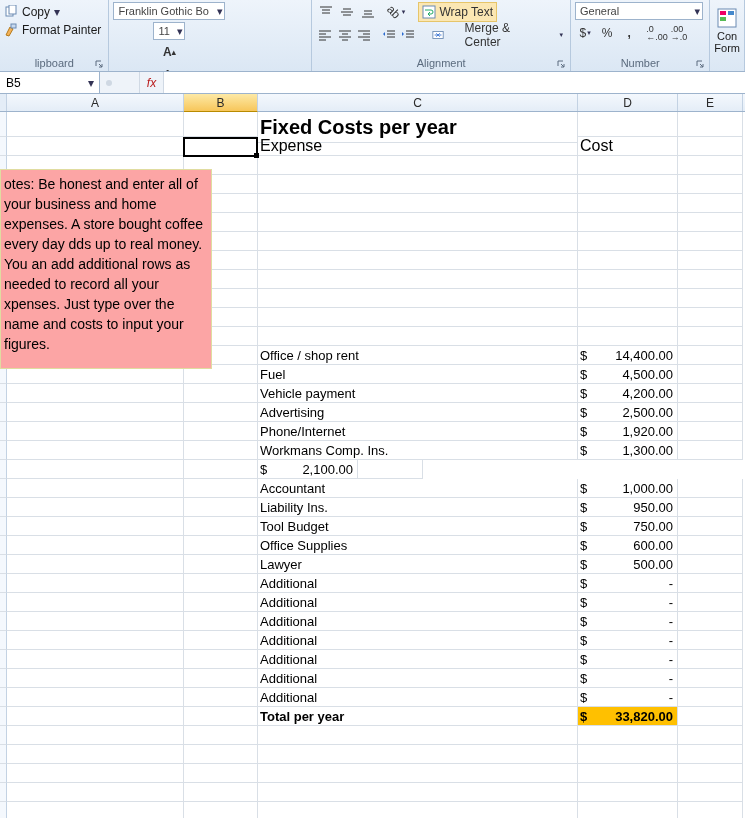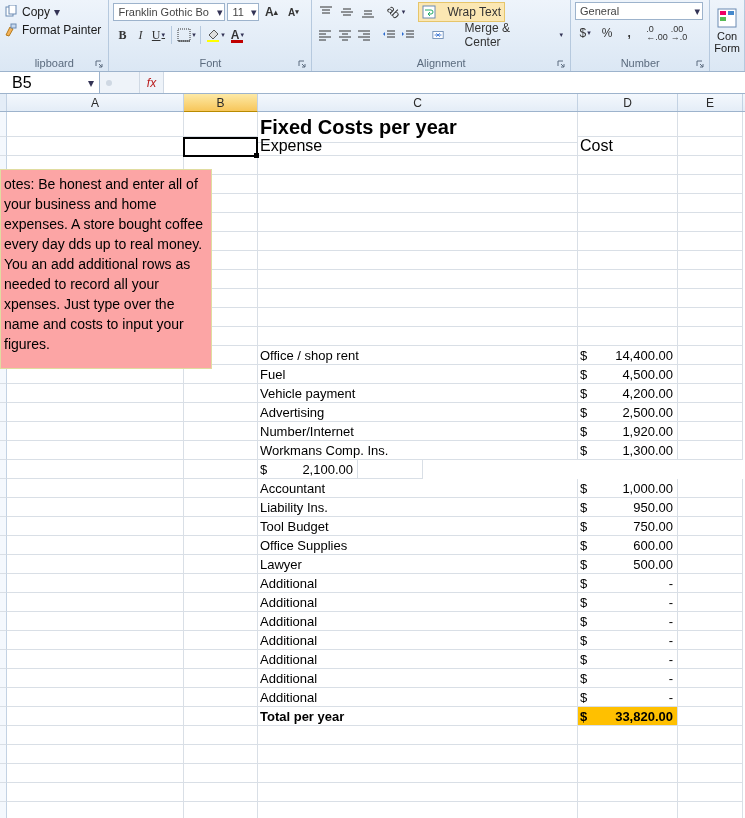--- a/index.html
+++ b/index.html
@@ -15,21 +15,21 @@
 
   
   .clip-group { width: 110px; }
   .clip-body { flex-direction: column; gap: 2px; padding-left: 4px; padding-top: 4px; }
   .clip-item { display: flex; align-items: center; gap: 4px; color: #1a1a1a; font-size: 12px; padding: 1px 0; }
   .clip-item .dd { color: #335; }
   .tiny-icon { width: 14px; height: 14px; display: inline-flex; align-items: center; justify-content: center; }
 
   
   .font-group { width: 204px; }
-  .font-row { display: flex; align-items: center; gap: 2px; }
+  .font-row { display: flex; align-items: center; gap: 2px; flex-direction: column; }
   .combo { height: 18px; background: #fff; border: 1px solid #9db3cc; display: flex; align-items: center; justify-content: space-between; padding: 0 2px 0 4px; color: #444; font-size: 11px; overflow: hidden; }
   .combo .dd { color: #335; }
   .font-name { width: 112px; }
   .font-size { width: 32px; }
   .btn { width: 20px; height: 20px; display: inline-flex; align-items: center; justify-content: center; color: #333; }
   .biu { display: flex; gap: 0; }
   .biu .btn { width: 18px; }
   .sep { width: 1px; height: 18px; background: #b6c9de; margin: 0 2px; }
   .dd-sm { font-size: 7px; color: #335; margin-left: 1px; }
 
@@ -42,21 +42,21 @@
   .num-row { display: flex; align-items: center; gap: 2px; }
 
   .big-btn { text-align: center; font-size: 11px; color: #1a1a1a; padding-top: 2px; }
 
   
   .tail-group { flex: 1; }
 
   
   .fbar { height: 22px; border-bottom: 1px solid #9db3cc; display: flex; align-items: stretch; background: #eef3f9; }
   .namebox { width: 100px; display: flex; align-items: center; border-right: 1px solid #9db3cc; background: #fff; }
-  .namebox-label { flex: 1; padding-left: 12px; font-size: 16px; }
+  .namebox-label { flex: 1; padding-left: 6px; font-size: 12px; }
   .namebox-dd { width: 16px; text-align: center; color: #335; }
   .fx-gap { width: 40px; border-right: 1px solid #d0d9e4; background: #eef3f9; position: relative; }
   .fx-gap::after { content: ""; position: absolute; left: 6px; top: 8px; width: 6px; height: 6px; background: #cfd8e3; border-radius: 50%; }
   .fx-label { width: 24px; display: flex; align-items: center; justify-content: center; font-style: italic; color: #b91c1c; font-size: 12px; border-right: 1px solid #d0d9e4; }
   .formula-in { flex: 1; background: #fff; border: none; padding-left: 4px; }
 
   
   .colhdr { display: flex; height: 18px; background: linear-gradient(#f4f8fd, #e4edf7); border-bottom: 1px solid #9db3cc; font-size: 12px; color: #2a2a2a; }
   .ch { border-right: 1px solid #c3d2e3; display: flex; align-items: center; justify-content: center; }
   .ch-corner { width: 7px; background: #e4edf7; }
@@ -211,21 +211,21 @@
               <line x1="3" y1="9" x2="11" y2="9"></line>
               <line x1="1" y1="12" x2="13" y2="12"></line>
             </svg>
           </div>
         <div style="width:6px"></div>
         <div class="btn">
             <span style="transform:rotate(45deg);display:inline-block;">ab</span>
             <span class="dd-sm">▾</span>
           </div>
         <div style="width:10px"></div>
-        <div class="btn" style="width:auto;padding:0 3px;gap:11px;background:#fbe7b3;border:1px solid #e6c56a;">
+        <div class="btn" style="width:auto;padding:0 3px;gap:3px;background:#fbe7b3;border:1px solid #e6c56a;">
           <svg width="14" height="14" viewBox="0 0 14 14">
               <rect x="1" y="1" width="12" height="12" fill="#fff" stroke="#6a8ab2"></rect>
               <path d="M3 5h6a2 2 0 010 4h-3m0 0l2-2m-2 2l2 2" stroke="#2a6" fill="none"></path>
             </svg>
           <span>Wrap Text</span>
         </div>
       </div>
       <div class="al-row">
         <div class="btn">
             <svg width="14" height="14" viewBox="0 0 14 14" stroke="#333">
@@ -506,21 +506,21 @@
       <div class="cell c-D money">
         <span class="sym">$</span>
         <span class="amt">2,500.00</span>
       </div>
       <div class="cell c-E"></div>
     </div>
     <div class="row ">
       <div class="cell c-rh"></div>
       <div class="cell c-A"></div>
       <div class="cell c-B"></div>
-      <div class="cell c-C">Number/Internet</div>
+      <div class="cell c-C">Phone/Internet</div>
       <div class="cell c-D money">
         <span class="sym">$</span>
         <span class="amt">1,920.00</span>
       </div>
       <div class="cell c-E"></div>
     </div>
     <div class="row ">
       <div class="cell c-rh"></div>
       <div class="cell c-A"></div>
       <div class="cell c-B"></div>

